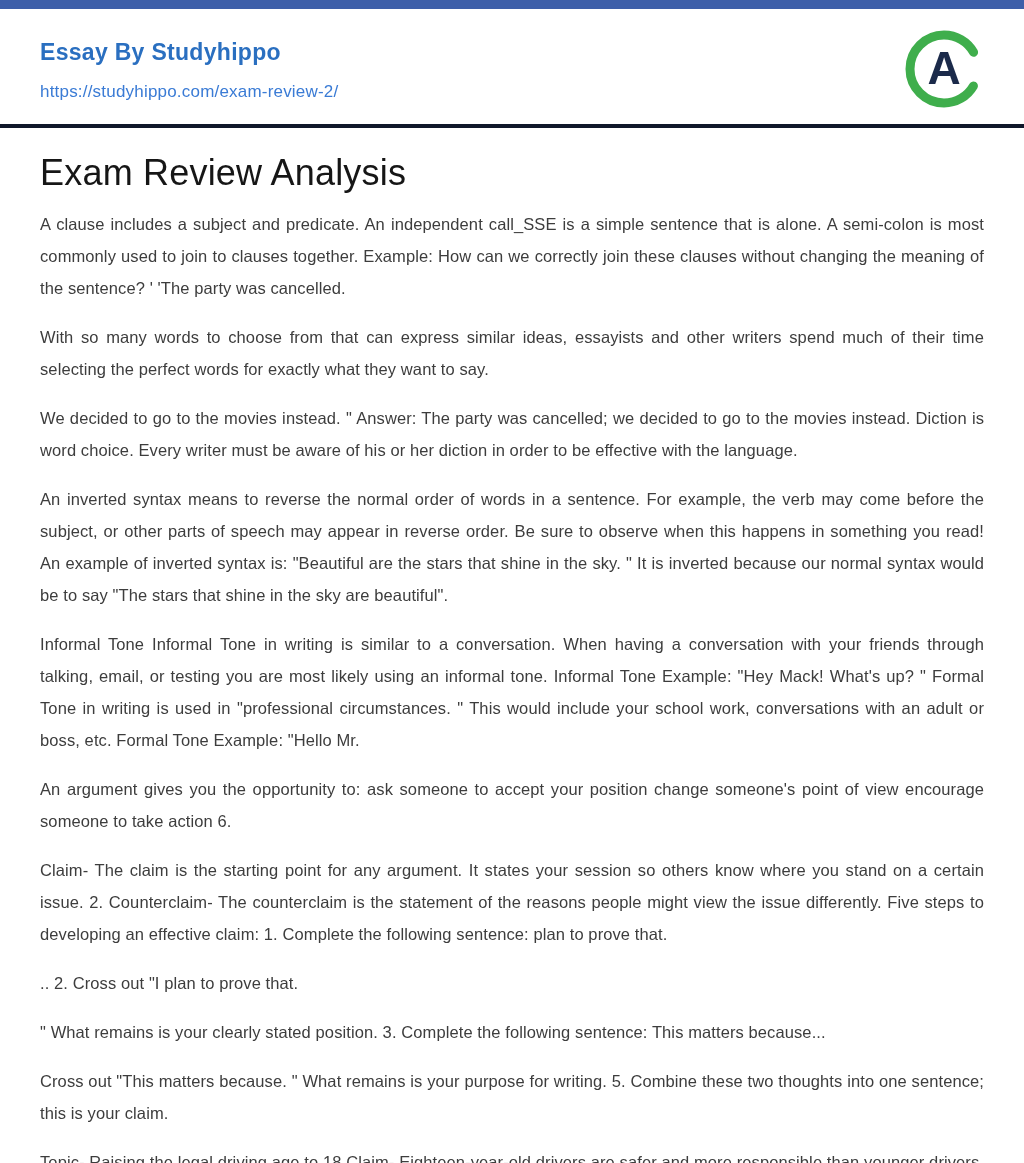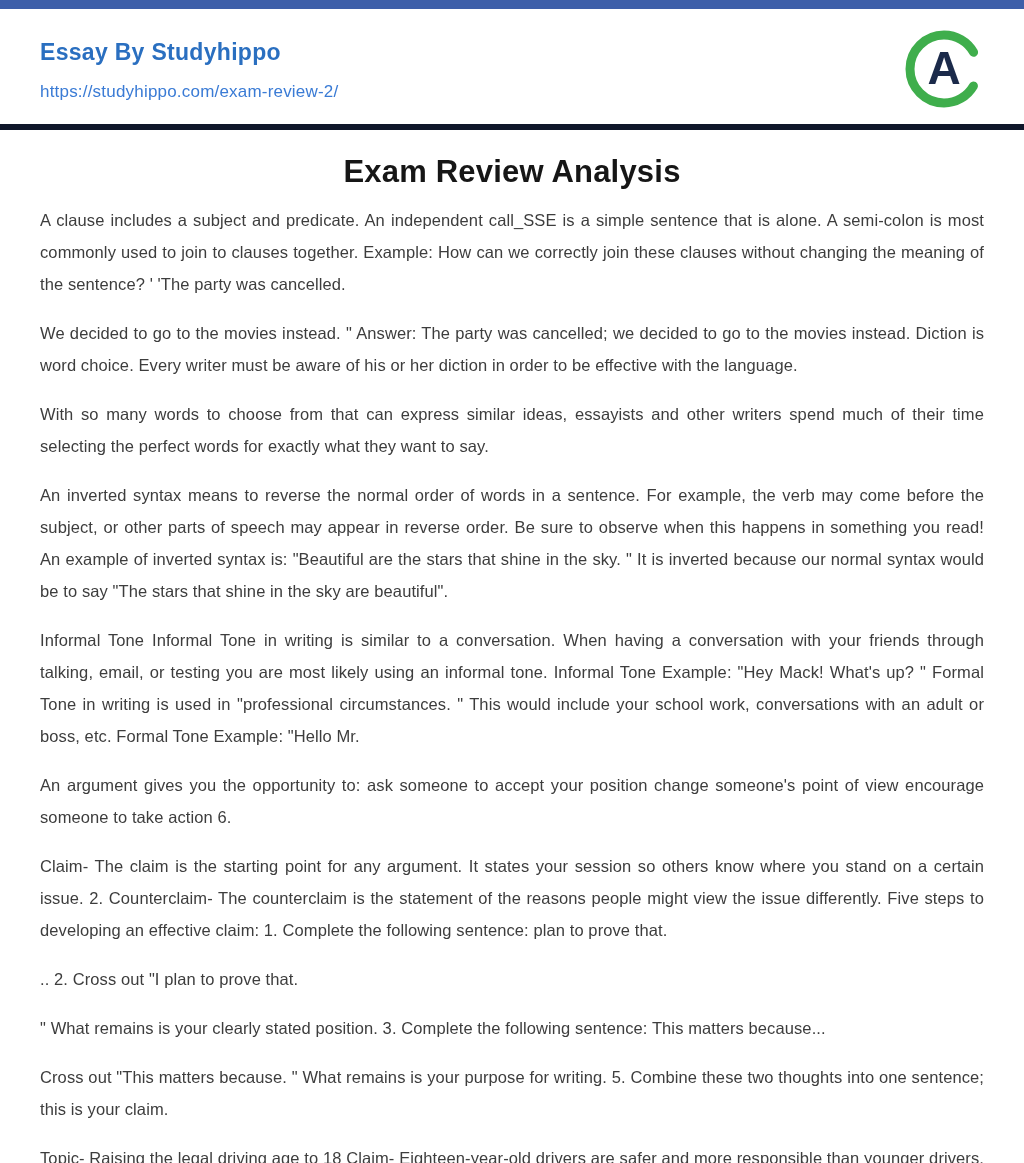--- a/index.html
+++ b/index.html
@@ -26,21 +26,21 @@
     background:#ffffff;
   }
   .top-bar{
     height:9px;
     width:100%;
     background:var(--top-bar);
   }
   .site-header{
     position:relative;
     padding:30px 40px 22px 40px;
-    border-bottom:6px solid #0f172a;
+    border-bottom:4px solid #0f172a;
   }
   .site-title{
     color:var(--title-blue);
     font-size:23px;
     font-weight:bold;
     letter-spacing:0.3px;
     margin:0;
     display:inline-block;
     cursor:pointer;
   }
@@ -74,25 +74,24 @@
     font-family:"Liberation Sans", sans-serif;
     font-size:46px;
     font-weight:bold;
   }
   .content{
     padding:0 40px;
     flex:0 0 auto;
   }
   .article-title{
     margin:24px 0 14px 0;
-    font-size:31px;
-    font-weight:700;
+    font-size:36px;
+    font-weight:400;
     color:var(--heading);
     letter-spacing:0.2px;
-    text-align:center;
   }
   .article p{
     margin:0 0 17px 0;
     font-size:16.5px;
     line-height:32px;
     color:var(--body-text);
     text-align:justify;
     letter-spacing:0.1px;
   }
   .footer-bar{
@@ -116,22 +115,22 @@
       <circle cx="40" cy="40" r="34"></circle>
       <text x="40" y="55" text-anchor="middle">A</text>
     </svg>
   </header>
 
   <main class="content">
     <h1 class="article-title">Exam Review Analysis</h1>
 
     <article class="article">
       <p>A clause includes a subject and predicate. An independent call_SSE is a simple sentence that is alone. A semi-colon is most commonly used to join to clauses together. Example: How can we correctly join these clauses without changing the meaning of the sentence? ' 'The party was cancelled.</p>
+      <p>With so many words to choose from that can express similar ideas, essayists and other writers spend much of their time selecting the perfect words for exactly what they want to say.</p>
       <p>We decided to go to the movies instead. " Answer: The party was cancelled; we decided to go to the movies instead. Diction is word choice. Every writer must be aware of his or her diction in order to be effective with the language.</p>
-      <p>With so many words to choose from that can express similar ideas, essayists and other writers spend much of their time selecting the perfect words for exactly what they want to say.</p>
       <p>An inverted syntax means to reverse the normal order of words in a sentence. For example, the verb may come before the subject, or other parts of speech may appear in reverse order. Be sure to observe when this happens in something you read! An example of inverted syntax is: "Beautiful are the stars that shine in the sky. " It is inverted because our normal syntax would be to say "The stars that shine in the sky are beautiful".</p>
       <p>Informal Tone Informal Tone in writing is similar to a conversation. When having a conversation with your friends through talking, email, or testing you are most likely using an informal tone. Informal Tone Example: "Hey Mack! What's up? " Formal Tone in writing is used in "professional circumstances. " This would include your school work, conversations with an adult or boss, etc. Formal Tone Example: "Hello Mr.</p>
       <p>An argument gives you the opportunity to: ask someone to accept your position change someone's point of view encourage someone to take action 6.</p>
       <p>Claim- The claim is the starting point for any argument. It states your session so others know where you stand on a certain issue. 2. Counterclaim- The counterclaim is the statement of the reasons people might view the issue differently. Five steps to developing an effective claim: 1. Complete the following sentence: plan to prove that.</p>
       <p>.. 2. Cross out "I plan to prove that.</p>
       <p>" What remains is your clearly stated position. 3. Complete the following sentence: This matters because...</p>
       <p>Cross out "This matters because. " What remains is your purpose for writing. 5. Combine these two thoughts into one sentence; this is your claim.</p>
       <p>Topic- Raising the legal driving age to 18 Claim- Eighteen-year-old drivers are safer and more responsible than younger drivers, many of whom die needlessly in car accidents. Counterclaim; However, young drivers should learn the rules of driving while they are still under their parents' supervision. T</p>
     </article>
   </main>

